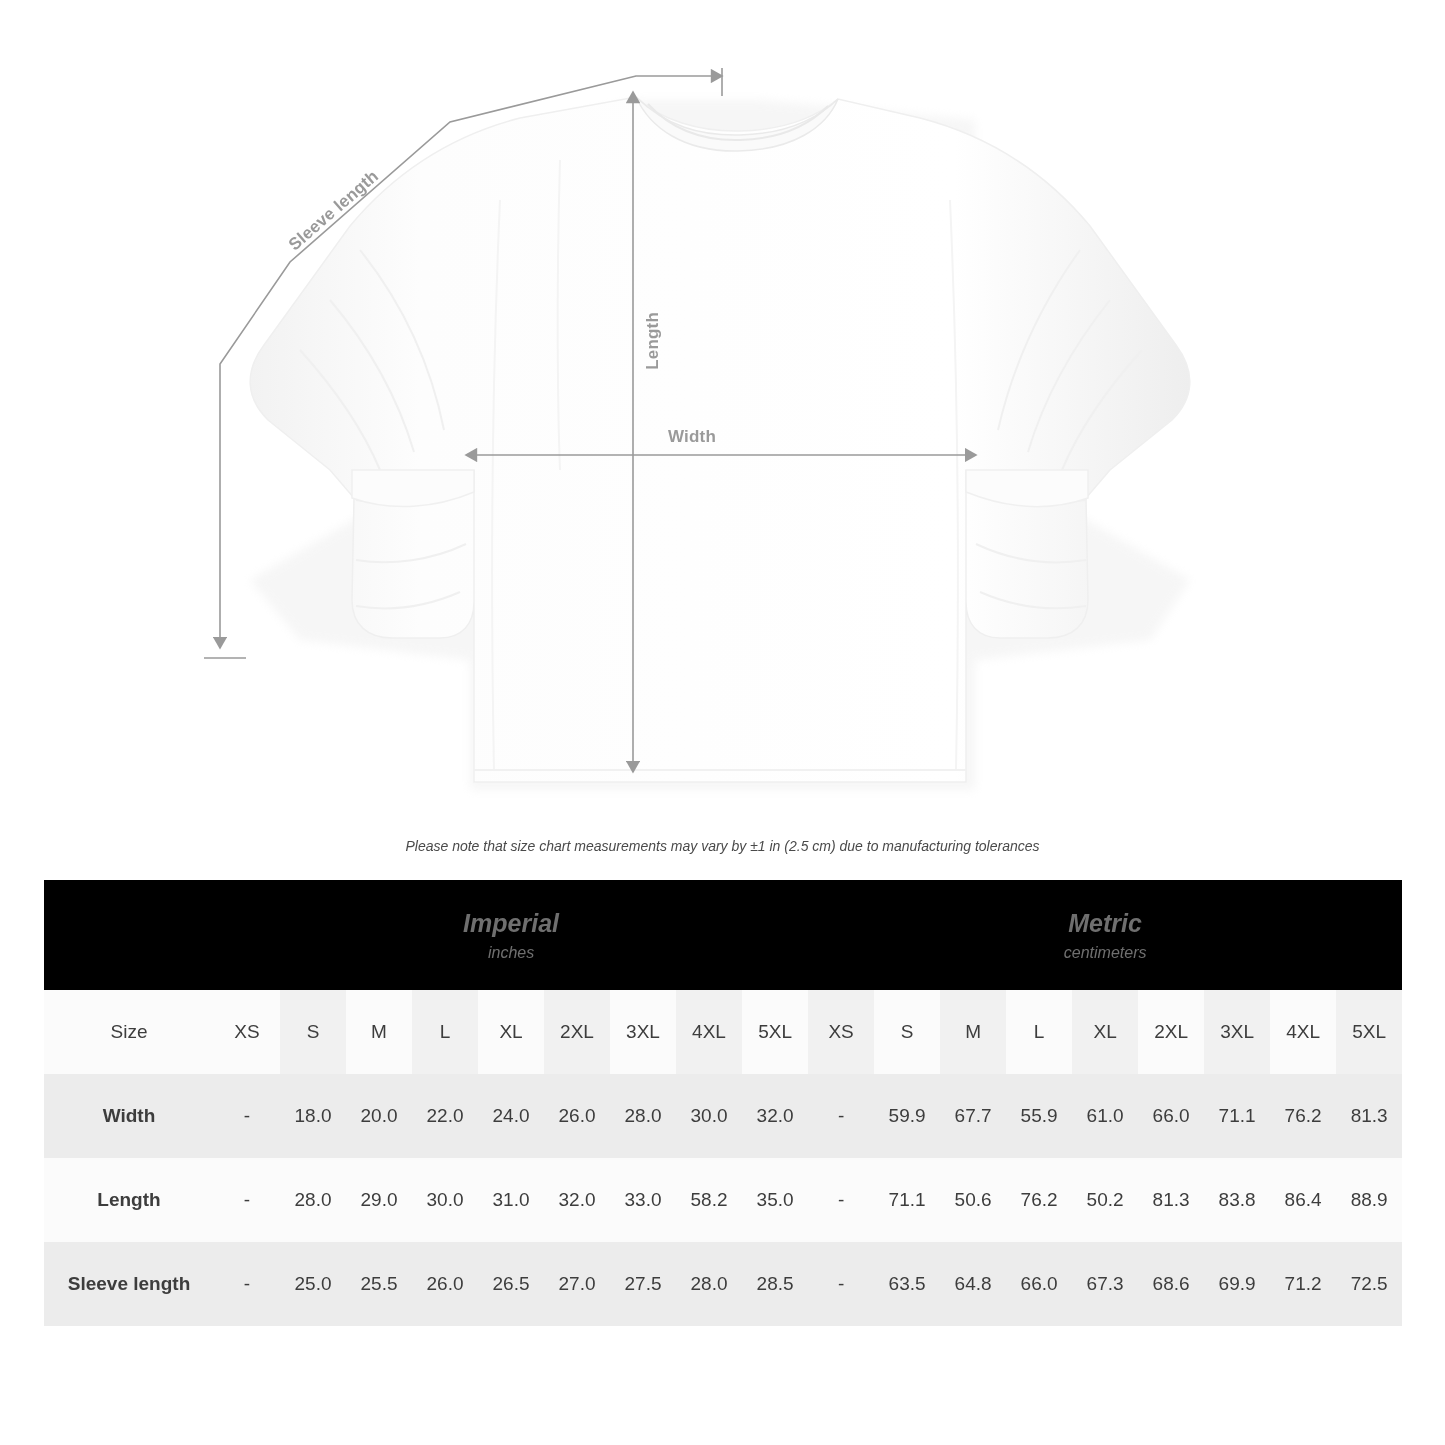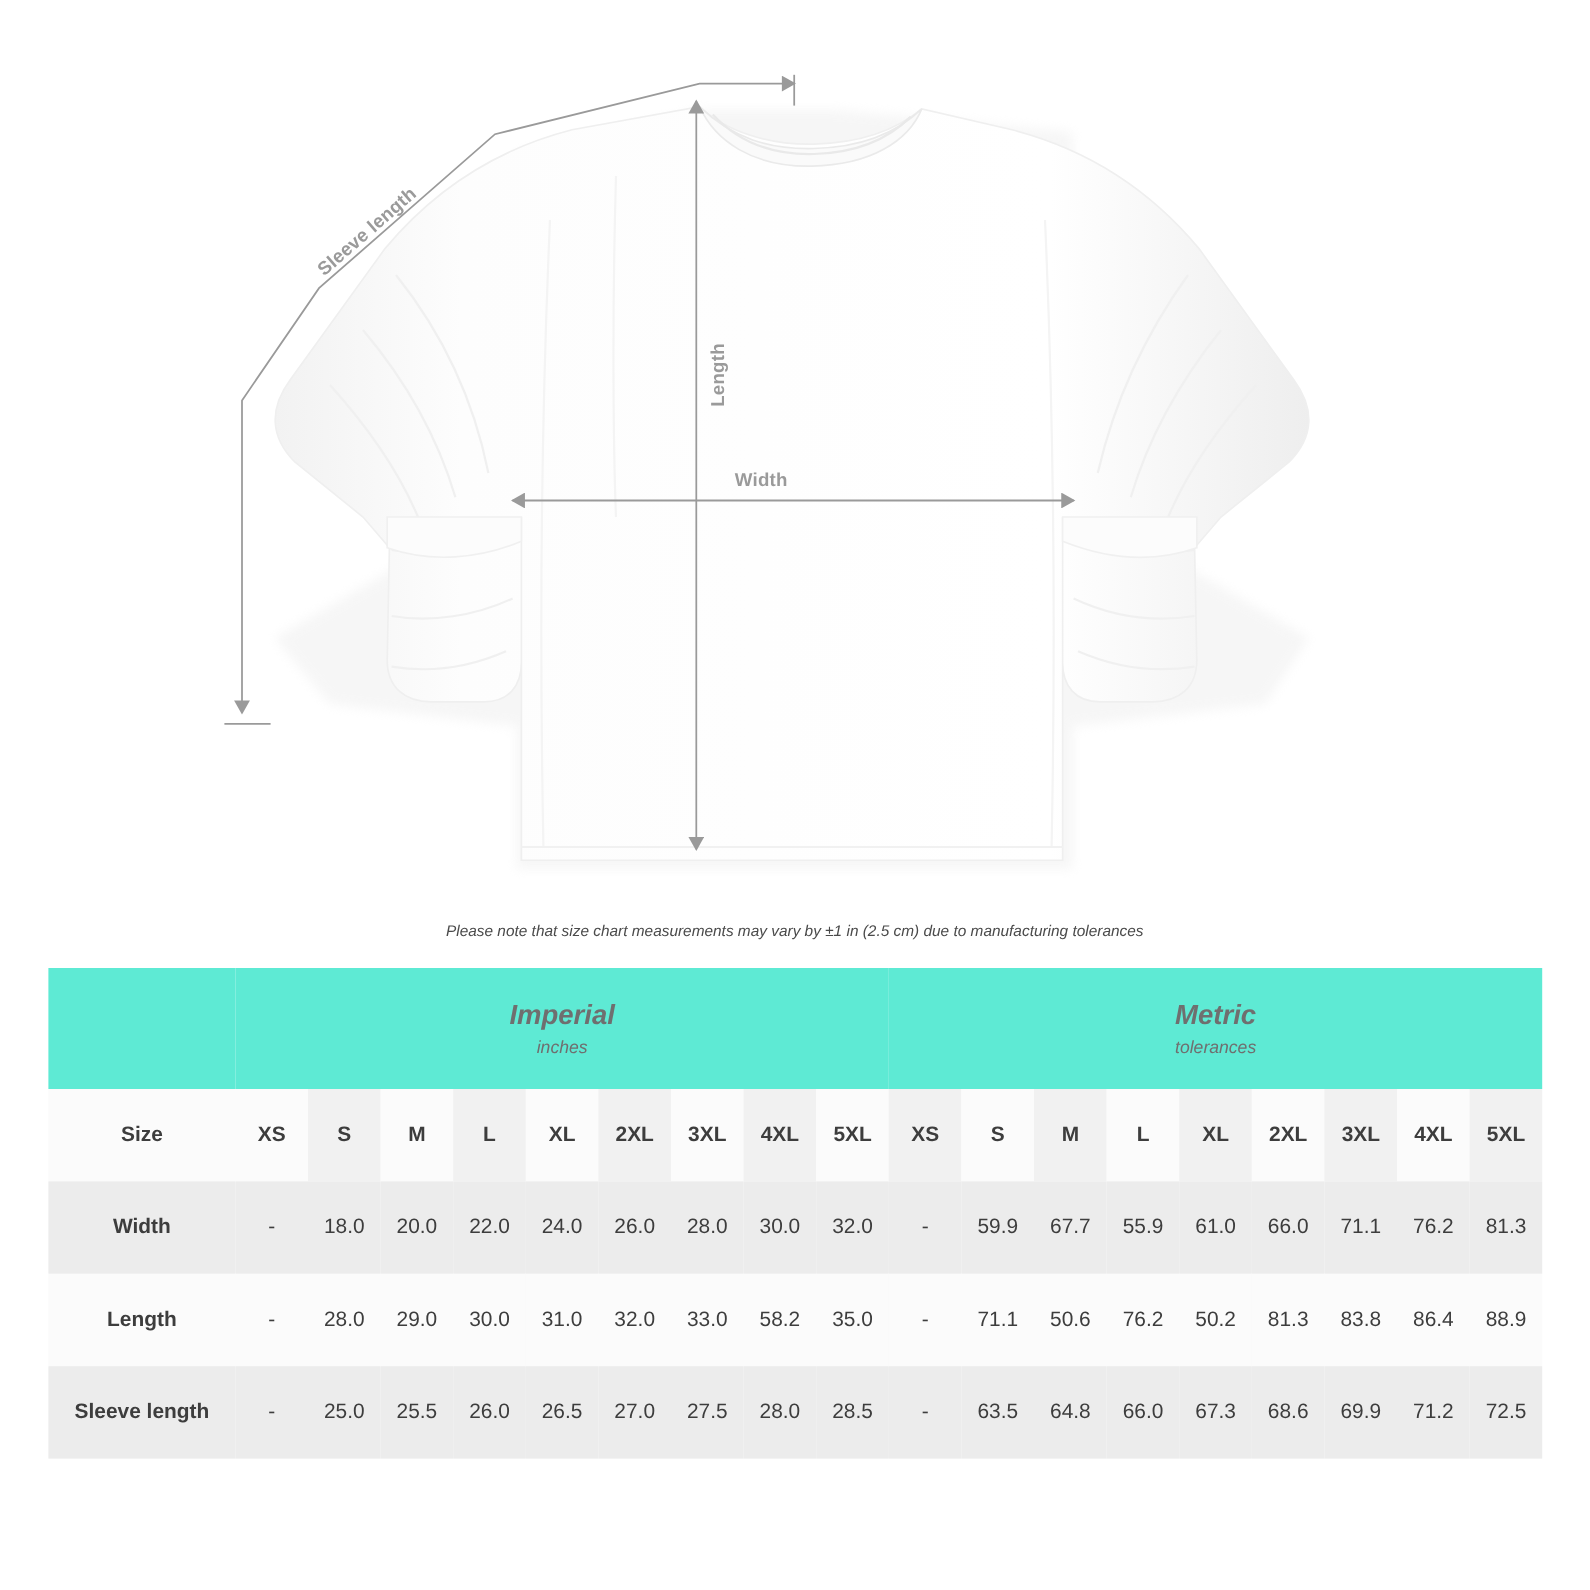--- a/index.html
+++ b/index.html
@@ -63,42 +63,42 @@
   table.size-table {
     width: 1357px;
     border-collapse: collapse;
     table-layout: fixed;
   }
   table.size-table td, table.size-table th {
     text-align: center;
     vertical-align: middle;
   }
   .unit-header-cell {
-    background: #5eead4;
+    background: #000000;
     height: 110px;
     padding: 0;
   }
   .unit-name {
     font-size: 25px;
     font-style: italic;
     font-weight: bold;
     color: #6f6f6f;
     line-height: 1.2;
   }
   .unit-sub {
     font-size: 16px;
     font-style: italic;
     color: #6f6f6f;
     margin-top: 6px;
     text-align: center;
   }
 
   .head-row td {
     height: 84px;
-    font-weight: bold;
+    font-weight: normal;
     font-size: 19px;
     color: #3d3d3d;
     background: #fbfbfb;
   }
   .head-row td.rowlabel { background: #fbfbfb; font-size: 19px; }
   .head-row td.alt { background: #f1f1f1; }
 
   .data-row td {
     height: 84px;
     font-size: 19px;
@@ -254,21 +254,21 @@
     </colgroup>
     <tbody>
       <tr>
         <td class="unit-header-cell"></td>
         <td class="unit-header-cell" colspan="9">
           <div class="unit-name">Imperial</div>
           <div class="unit-sub">inches</div>
         </td>
         <td class="unit-header-cell" colspan="9">
           <div class="unit-name">Metric</div>
-          <div class="unit-sub">tolerances</div>
+          <div class="unit-sub">centimeters</div>
         </td>
       </tr>
 
       <tr class="head-row">
         <td class="rowlabel">Size</td>
         <td>XS</td>
         <td class="alt">S</td>
         <td>M</td>
         <td class="alt">L</td>
         <td>XL</td>

